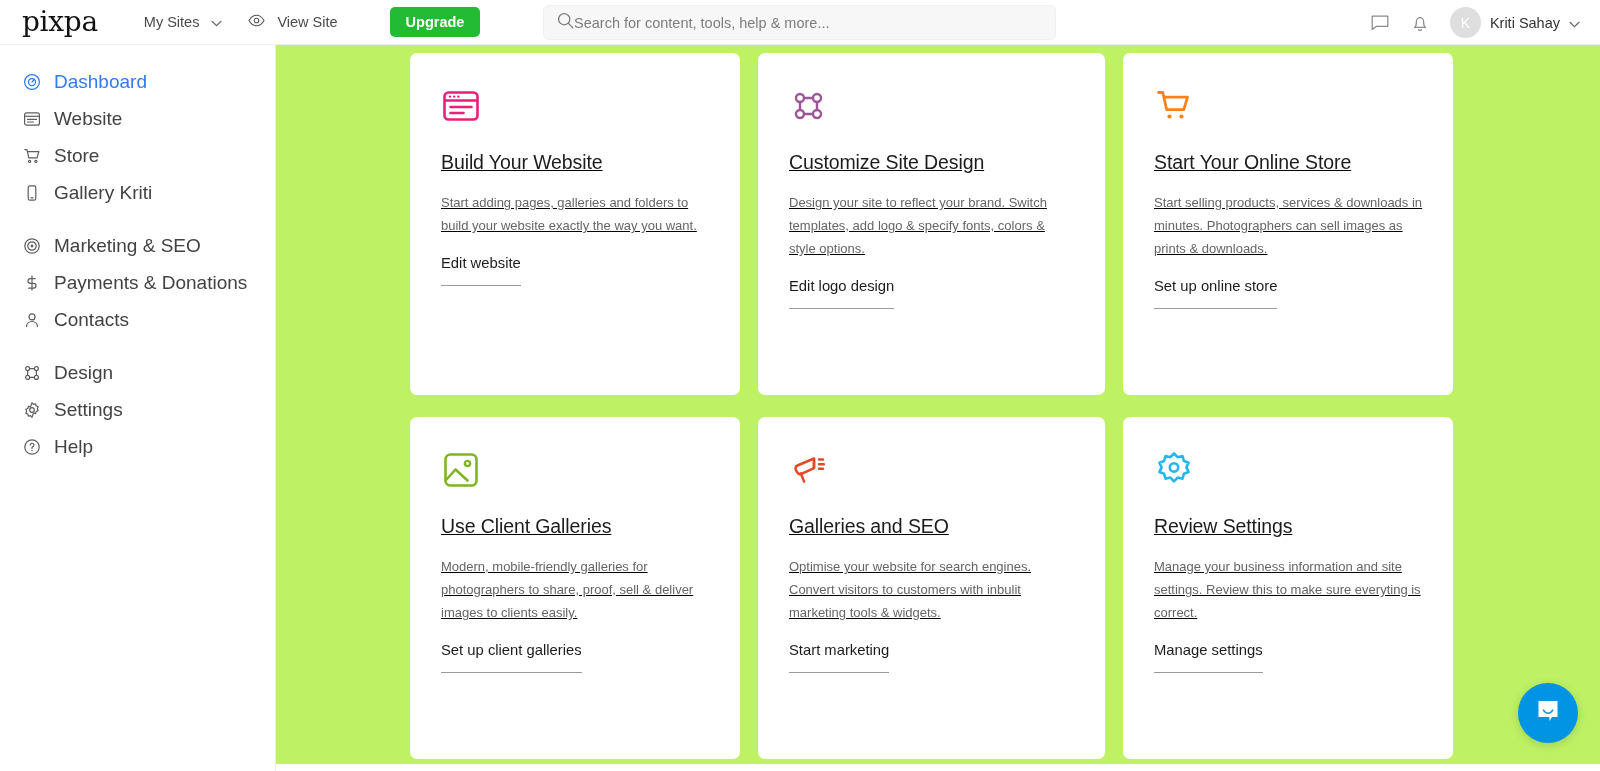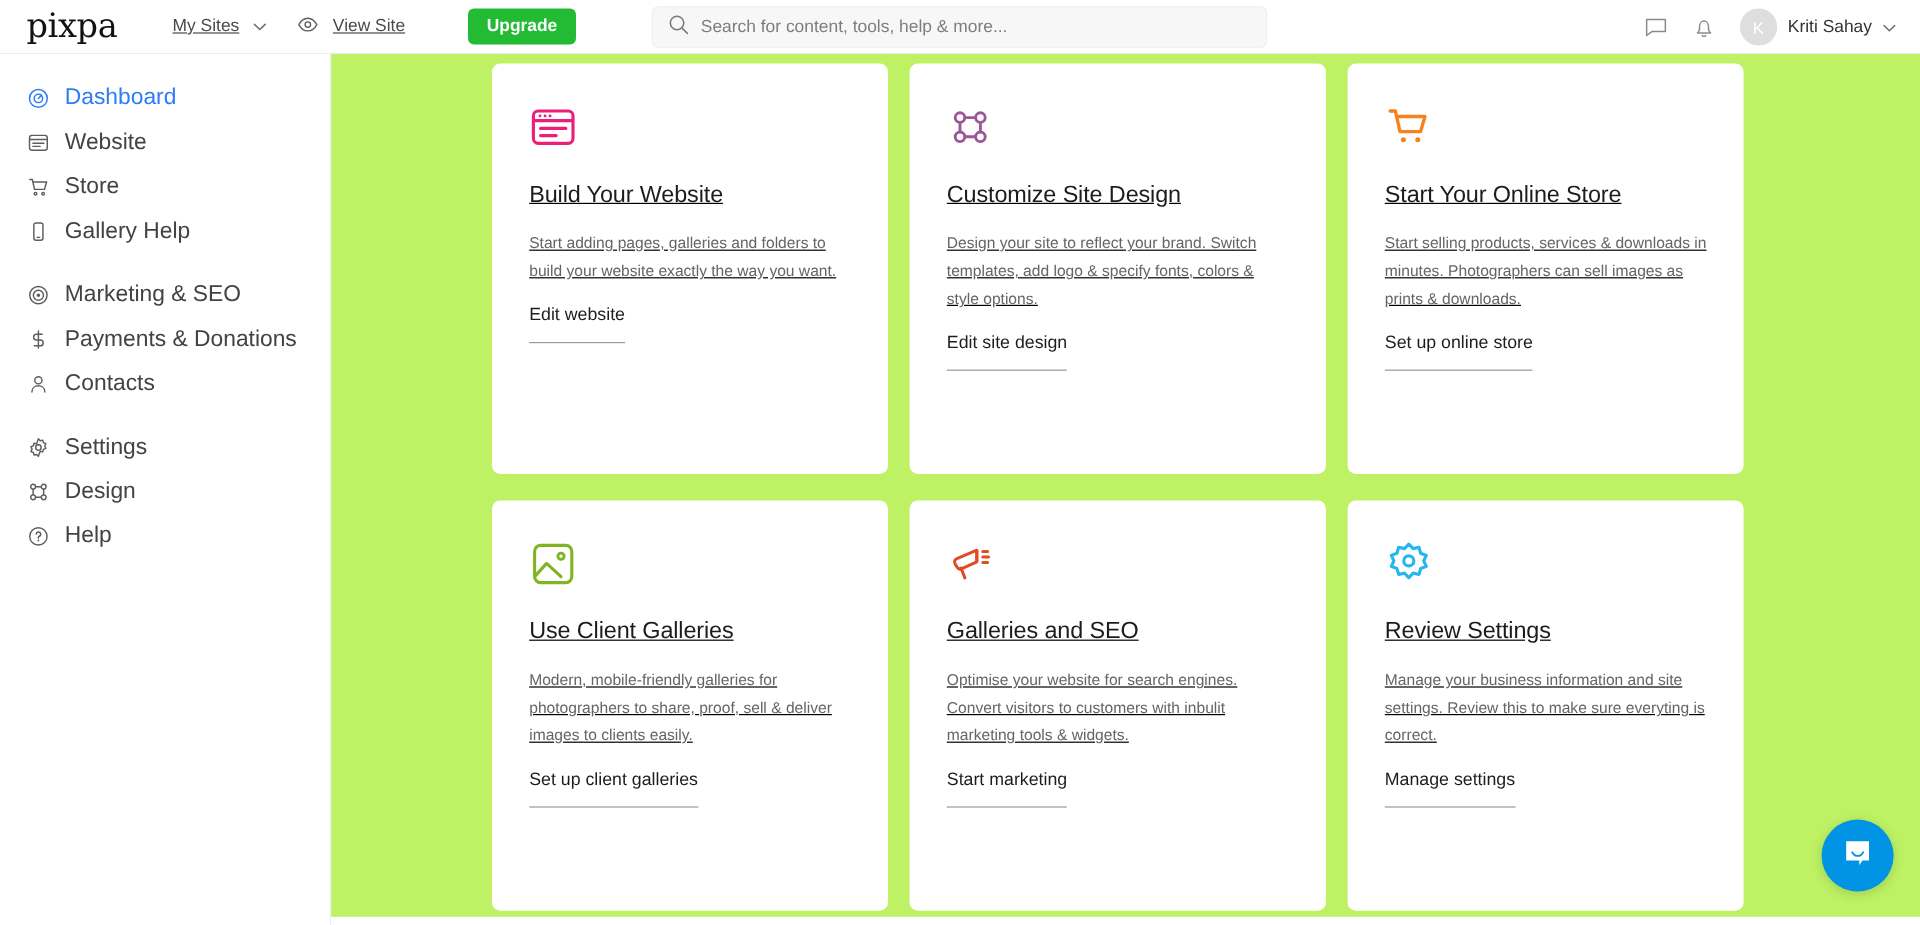--- a/index.html
+++ b/index.html
@@ -24,24 +24,23 @@
     margin-left: 22px;
     font-family: "DejaVu Serif", serif;
     font-size: 28px;
     letter-spacing: -0.3px;
     color: #121212;
     font-weight: 400;
     line-height: 1;
   }
   .topnav { display: flex; align-items: center; margin-left: 46px; gap: 26px; }
   .topnav-item {
-    display: flex; align-items: center; gap: 12px;
+    display: flex; align-items: flex-end; gap: 12px;
     font-size: 14.5px; color: #4a4a4a;
     cursor: pointer;
-    text-decoration: underline;
   }
   .chev { display: inline-block; }
   .upgrade-btn {
     margin-left: 26px;
     background: #22bb33;
     color: #fff;
     font-size: 14.5px;
     font-weight: 700;
     border: none; border-radius: 5px;
     padding: 8px 16px;
@@ -52,21 +51,20 @@
     position: absolute; left: 543px; top: 5px;
     width: 513px; height: 35px;
   }
   .search-box {
     width: 100%; height: 100%;
     background: #f7f7f7;
     border: 1px solid #f0f0f0;
     border-radius: 6px;
     display: flex; align-items: center;
     padding-left: 13px;
-    gap: 10px;
   }
   .search-box input {
     border: none; outline: none; background: transparent;
     font-family: "Liberation Sans", sans-serif;
     font-size: 14.5px; color: #555;
     width: 420px;
   }
   .search-box input::placeholder { color: #7d7d7d; }
 
   .topbar-right {
@@ -263,21 +261,21 @@
   </div>
 
 
   <div class="nav-item">
     <span class="ico">
       <svg width="18" height="18" viewBox="0 0 18 18">
         <rect x="5.2" y="1.8" width="7.6" height="14.4" rx="1.8" fill="none" stroke="#5d5d5d" stroke-width="1.2"></rect>
         <path d="M7.9 13.8h2.2" stroke="#5d5d5d" stroke-width="1.2" stroke-linecap="round"></path>
       </svg>
     </span>
-    <span>Gallery Help</span>
+    <span>Gallery Kriti</span>
   </div>
 
   <div class="nav-gap"></div>
 
   <div class="nav-item">
     <span class="ico">
       <svg width="18" height="18" viewBox="0 0 18 18">
         <circle cx="9" cy="9" r="7.2" fill="none" stroke="#5d5d5d" stroke-width="1.2"></circle>
         <circle cx="9" cy="9" r="4.2" fill="none" stroke="#5d5d5d" stroke-width="1.2"></circle>
         <circle cx="9" cy="9" r="1.4" fill="#5d5d5d"></circle>
@@ -300,42 +298,42 @@
     <span class="ico">
       <svg width="18" height="18" viewBox="0 0 18 18">
         <circle cx="9" cy="5.9" r="3" fill="none" stroke="#5d5d5d" stroke-width="1.2"></circle>
         <path d="M3.6 15.6c0-3.1 2.4-5.1 5.4-5.1s5.4 2 5.4 5.1" fill="none" stroke="#5d5d5d" stroke-width="1.2" stroke-linecap="round"></path>
       </svg>
     </span>
     <span>Contacts</span>
   </div>
 
   <div class="nav-gap"></div>
-
-  <div class="nav-item">
-    <span class="ico">
-      <svg width="18" height="18" viewBox="0 0 18 18">
-        <path d="M9 1.7l1.5 1.6 2.1-.5.6 2.1 2 .8-.9 2 .9 2-2 .8-.6 2.1-2.1-.5L9 16.3l-1.5-1.6-2.1.5-.6-2.1-2-.8.9-2-.9-2 2-.8.6-2.1 2.1.5L9 1.7Z" fill="none" stroke="#5d5d5d" stroke-width="1.2" stroke-linejoin="round"></path>
-        <circle cx="9" cy="9" r="2.3" fill="none" stroke="#5d5d5d" stroke-width="1.2"></circle>
-      </svg>
-    </span>
-    <span>Settings</span>
-  </div>
 
   <div class="nav-item">
     <span class="ico">
       <svg width="18" height="18" viewBox="0 0 18 18">
         <circle cx="4.6" cy="4.6" r="2" fill="none" stroke="#5d5d5d" stroke-width="1.2"></circle>
         <circle cx="13.4" cy="4.6" r="2" fill="none" stroke="#5d5d5d" stroke-width="1.2"></circle>
         <circle cx="4.6" cy="13.4" r="2" fill="none" stroke="#5d5d5d" stroke-width="1.2"></circle>
         <circle cx="13.4" cy="13.4" r="2" fill="none" stroke="#5d5d5d" stroke-width="1.2"></circle>
         <path d="M6.6 4.6h4.8M6.6 13.4h4.8M4.6 6.6v4.8M13.4 6.6v4.8" stroke="#5d5d5d" stroke-width="1.2" stroke-linecap="round"></path>
       </svg>
     </span>
     <span>Design</span>
+  </div>
+
+  <div class="nav-item">
+    <span class="ico">
+      <svg width="18" height="18" viewBox="0 0 18 18">
+        <path d="M9 1.7l1.5 1.6 2.1-.5.6 2.1 2 .8-.9 2 .9 2-2 .8-.6 2.1-2.1-.5L9 16.3l-1.5-1.6-2.1.5-.6-2.1-2-.8.9-2-.9-2 2-.8.6-2.1 2.1.5L9 1.7Z" fill="none" stroke="#5d5d5d" stroke-width="1.2" stroke-linejoin="round"></path>
+        <circle cx="9" cy="9" r="2.3" fill="none" stroke="#5d5d5d" stroke-width="1.2"></circle>
+      </svg>
+    </span>
+    <span>Settings</span>
   </div>
 
   <div class="nav-item">
     <span class="ico">
       <svg width="18" height="18" viewBox="0 0 18 18">
         <circle cx="9" cy="9" r="7.2" fill="none" stroke="#5d5d5d" stroke-width="1.2"></circle>
         <path d="M7.2 7.1a1.85 1.85 0 1 1 2.5 1.75c-.55.2-.7.6-.7 1.1v.5" fill="none" stroke="#5d5d5d" stroke-width="1.2" stroke-linecap="round"></path>
         <circle cx="9" cy="12.4" r="0.75" fill="#5d5d5d"></circle>
       </svg>
     </span>
@@ -367,21 +365,21 @@
         <svg width="40" height="40" viewBox="0 0 40 40">
           <circle cx="11" cy="12" r="4" fill="none" stroke="#9c5699" stroke-width="2.4"></circle>
           <circle cx="28" cy="12" r="4" fill="none" stroke="#9c5699" stroke-width="2.4"></circle>
           <circle cx="11" cy="28" r="4" fill="none" stroke="#9c5699" stroke-width="2.4"></circle>
           <circle cx="28" cy="28" r="4" fill="none" stroke="#9c5699" stroke-width="2.4"></circle>
           <path d="M15 12h9M15 28h9M11 16v8M28 16v8" stroke="#9c5699" stroke-width="2.4" stroke-linecap="round"></path>
         </svg>
       </div>
       <div class="card-title">Customize Site Design</div>
       <div class="card-desc">Design your site to reflect your brand. Switch templates, add logo &amp; specify fonts, colors &amp; style options.</div>
-      <a class="card-link">Edit site design</a>
+      <a class="card-link">Edit logo design</a>
     </div>
 
     <div class="card">
       <div class="card-icon">
         <svg width="40" height="40" viewBox="0 0 40 40">
           <path d="M4.5 6.5h4.3l3.9 17.2h17.1l3.7-12.6H9.8" fill="none" stroke="#f7821b" stroke-width="2.8" stroke-linecap="round" stroke-linejoin="round"></path>
           <circle cx="15.5" cy="30.5" r="2.1" fill="#f7821b"></circle>
           <circle cx="27.5" cy="30.5" r="2.1" fill="#f7821b"></circle>
         </svg>
       </div>

